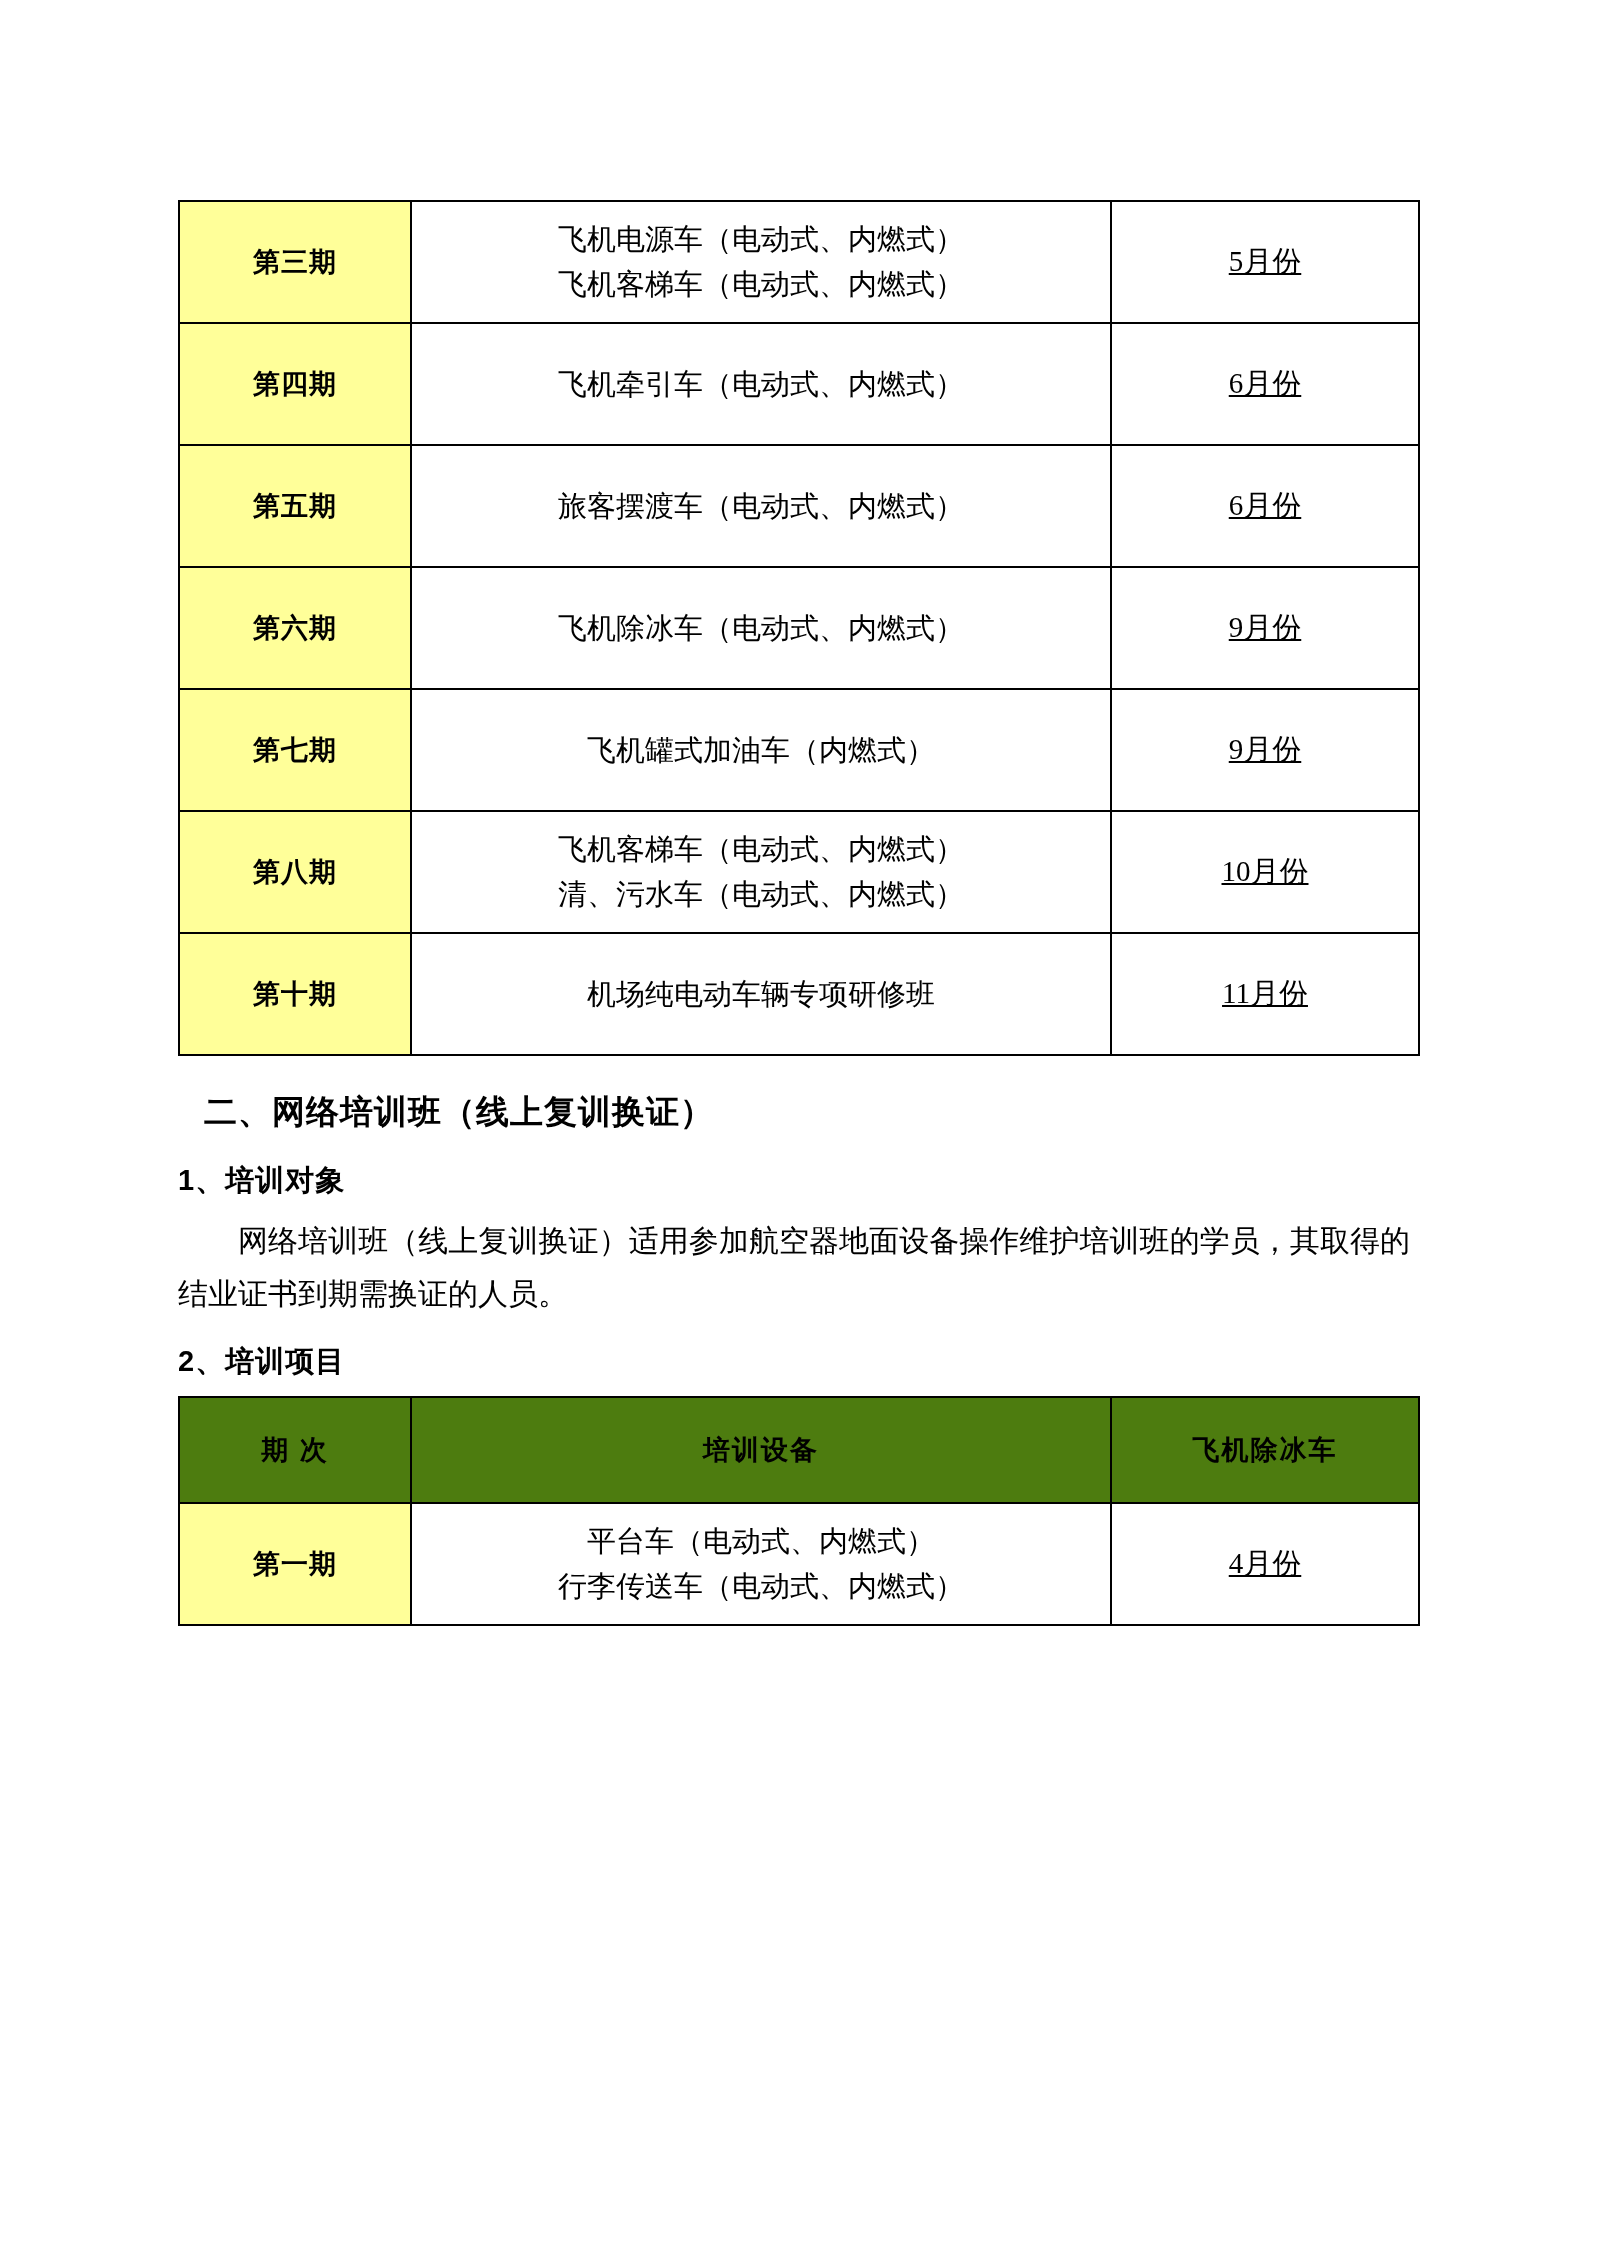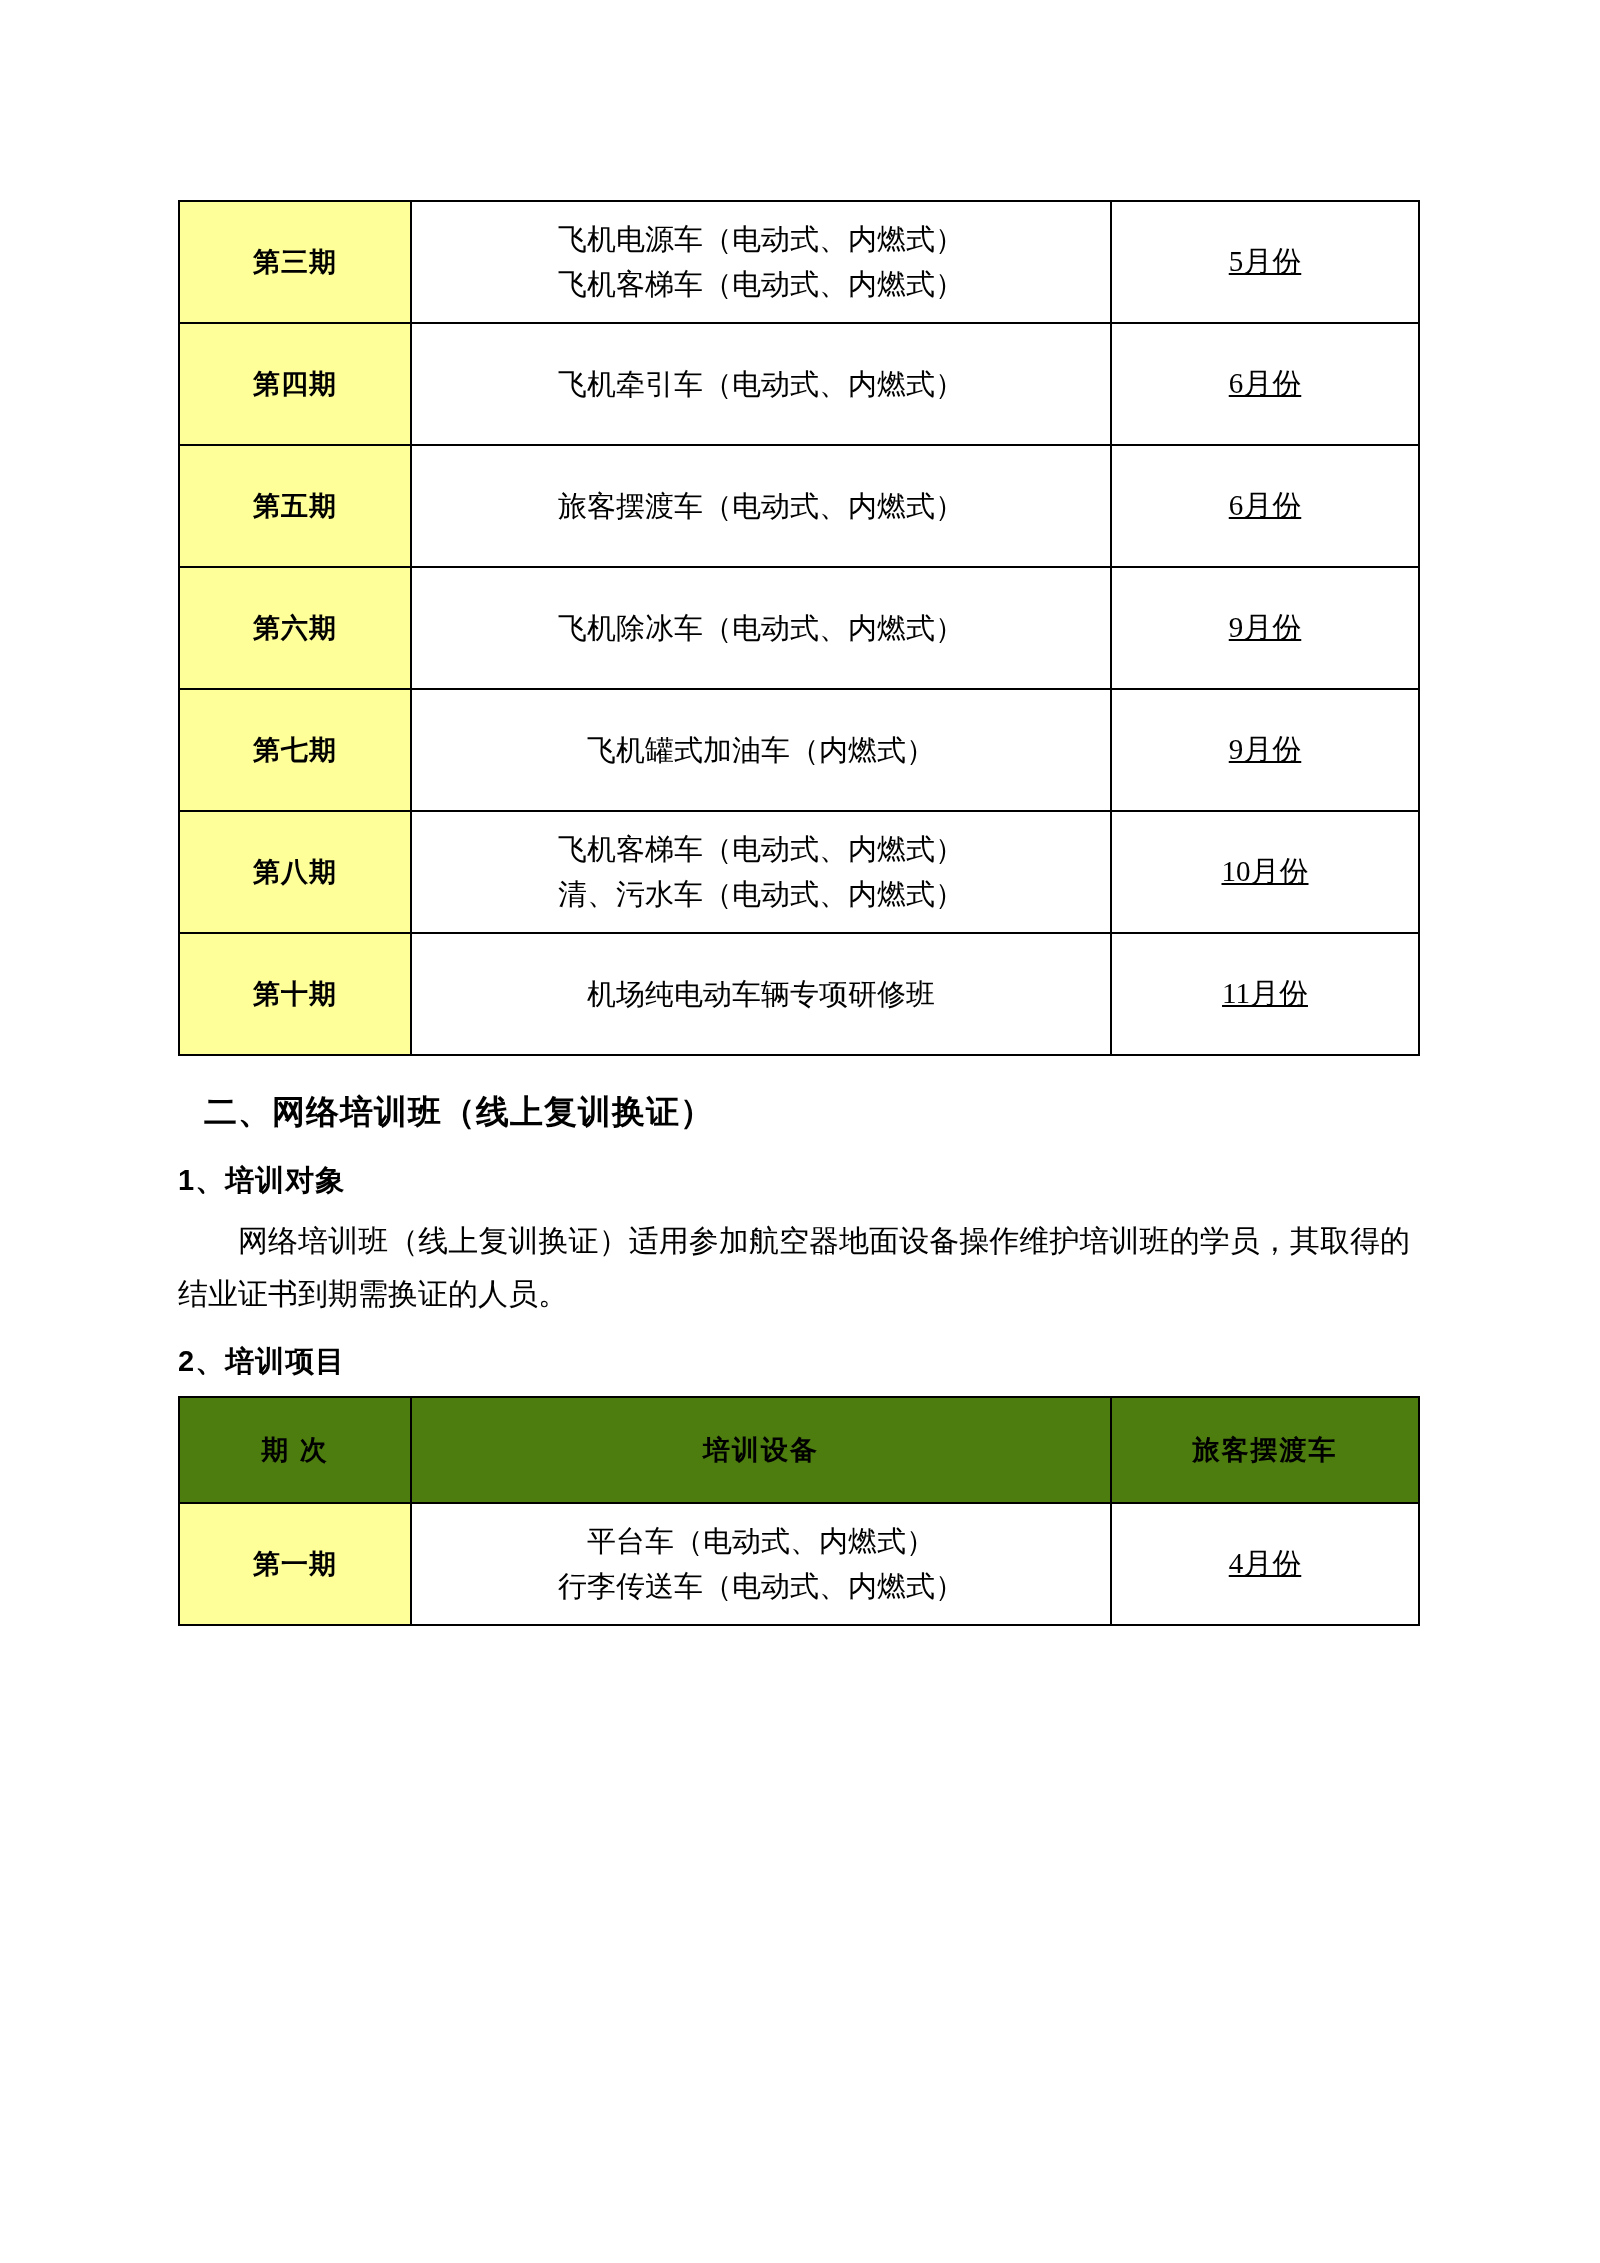--- a/index.html
+++ b/index.html
@@ -164,21 +164,21 @@
   <table class="doc-table">
     <colgroup>
       <col class="col-term">
         <col class="col-equip">
         <col class="col-month">
     </colgroup>
     <thead>
       <tr>
         <th class="hdr">期  次</th>
         <th class="hdr">培训设备</th>
-        <th class="hdr">旅客摆渡车</th>
+        <th class="hdr">飞机除冰车</th>
       </tr>
     </thead>
     <tbody>
       <tr>
         <td class="cell-term">第一期</td>
         <td class="cell-equip">
           <span class="line">平台车（电动式、内燃式）</span>
           <span class="line">行李传送车（电动式、内燃式）</span>
         </td>
         <td class="cell-month">4月份</td>

